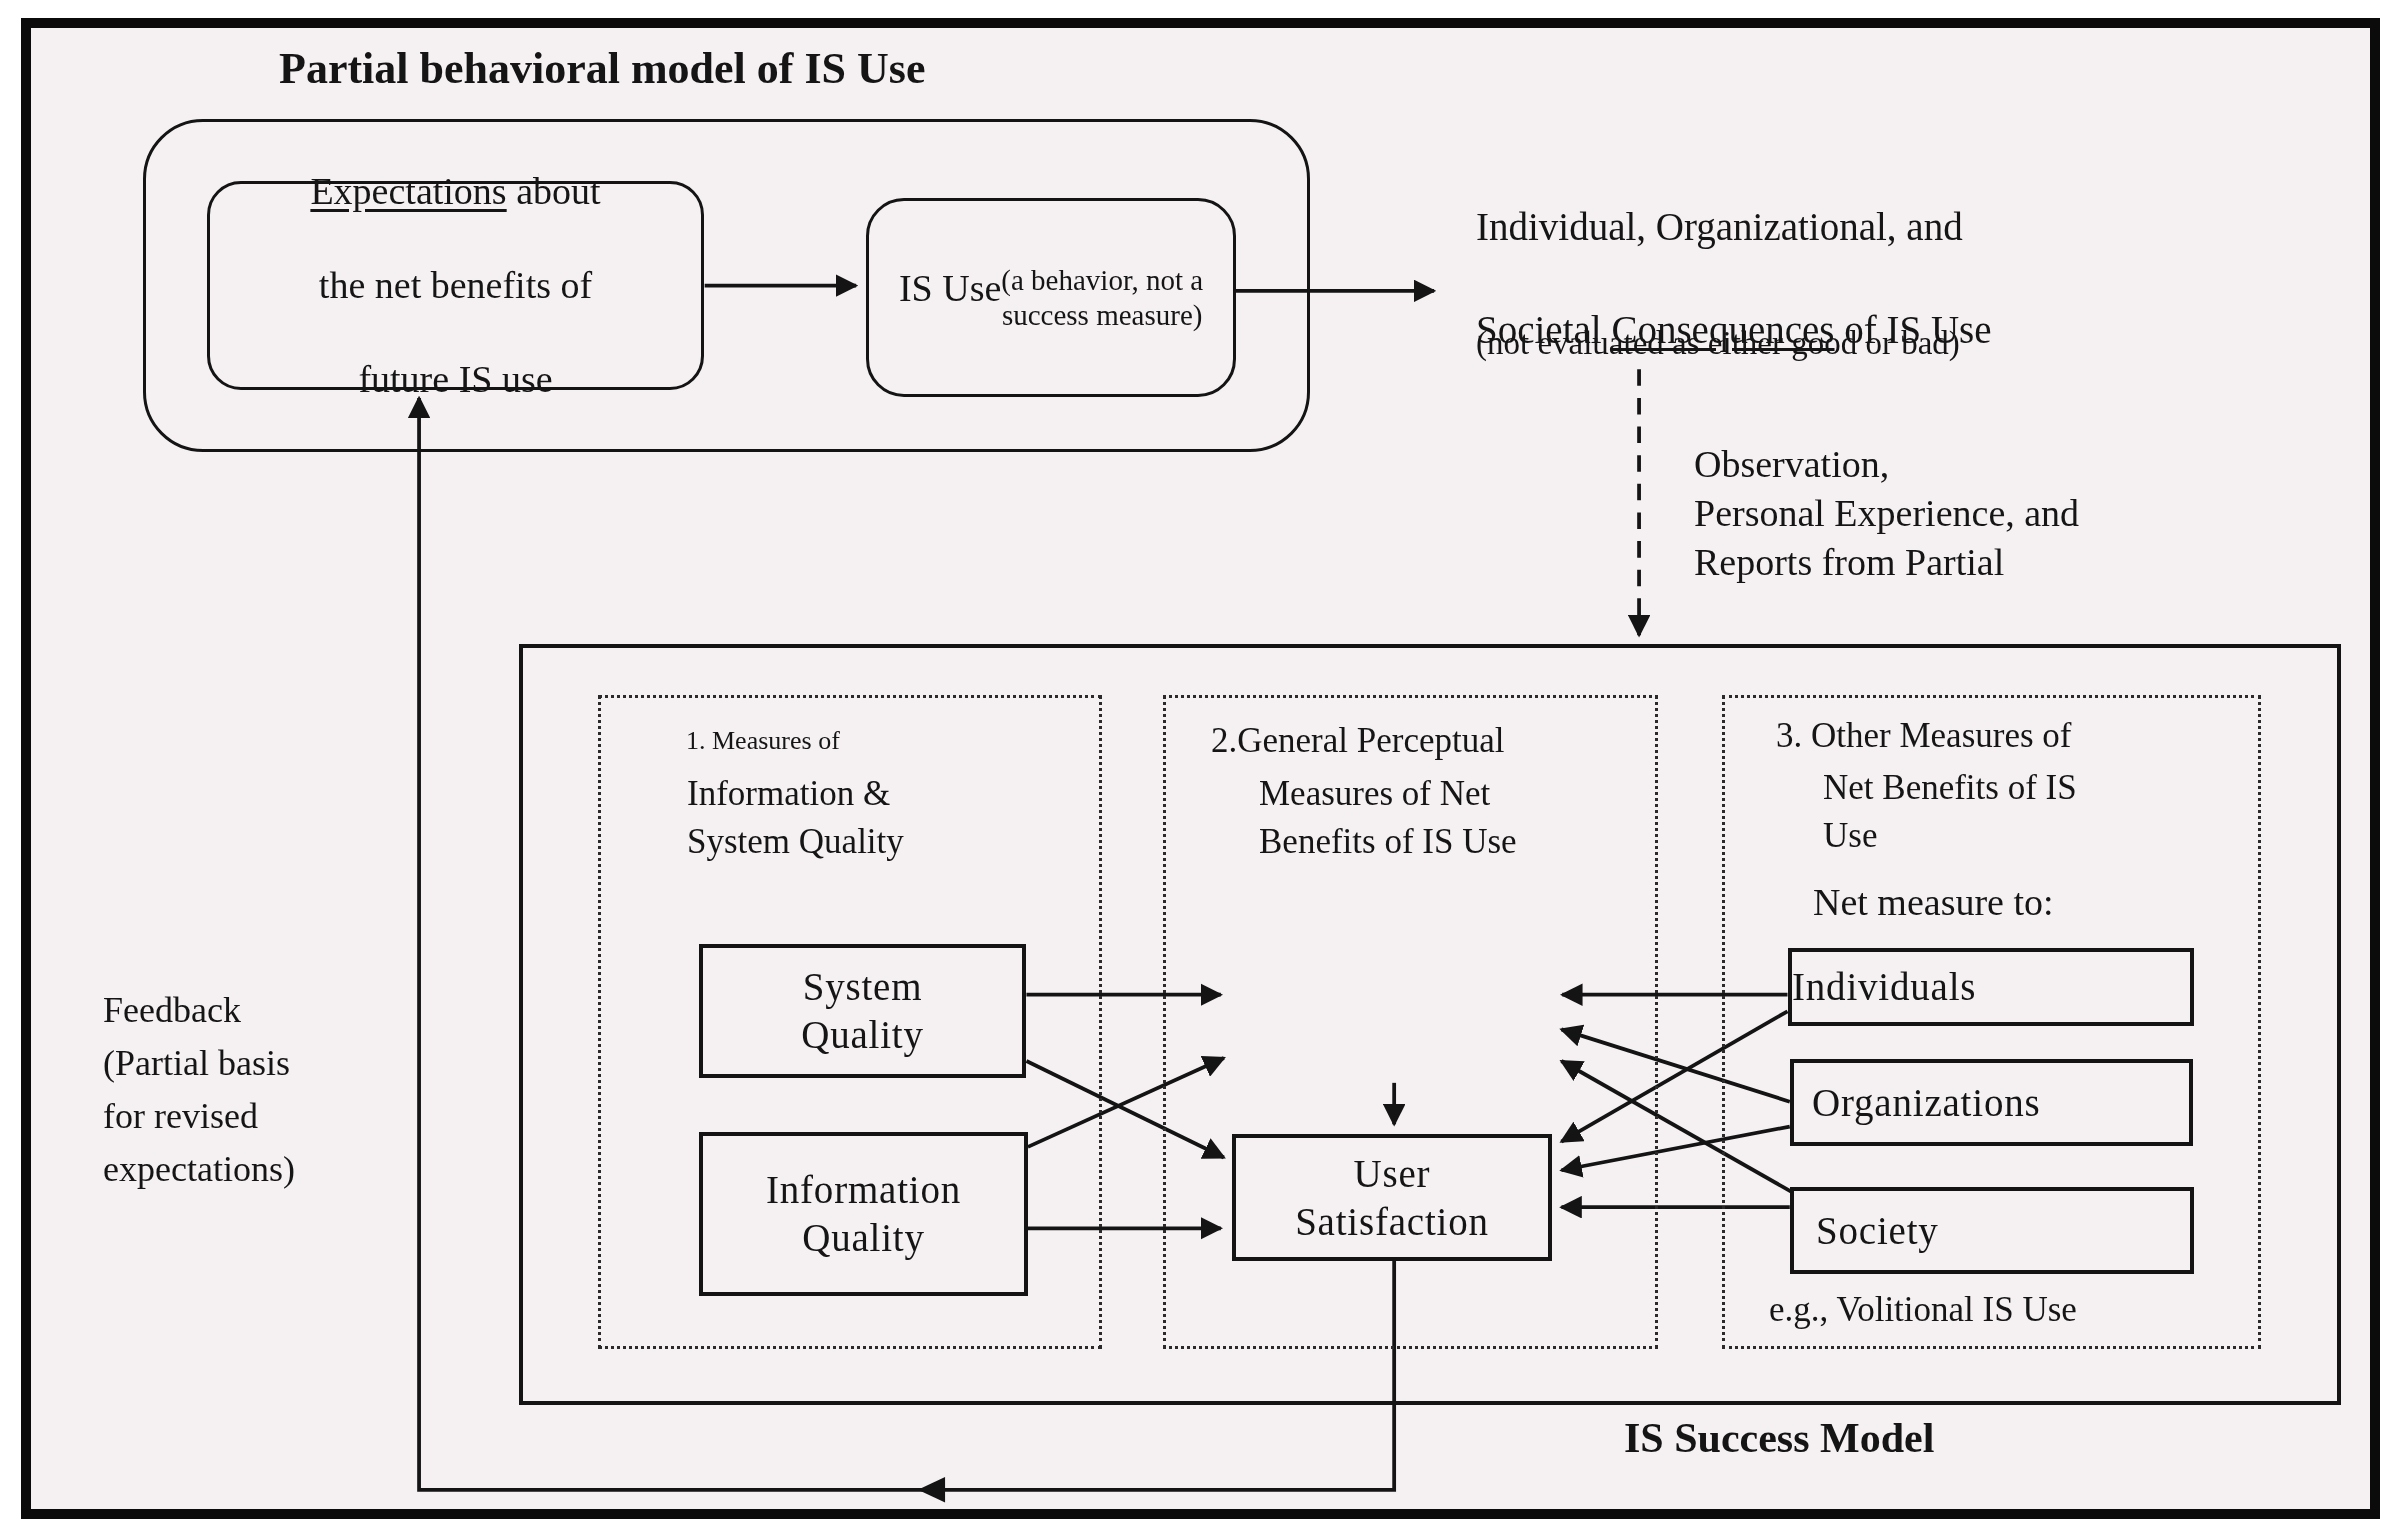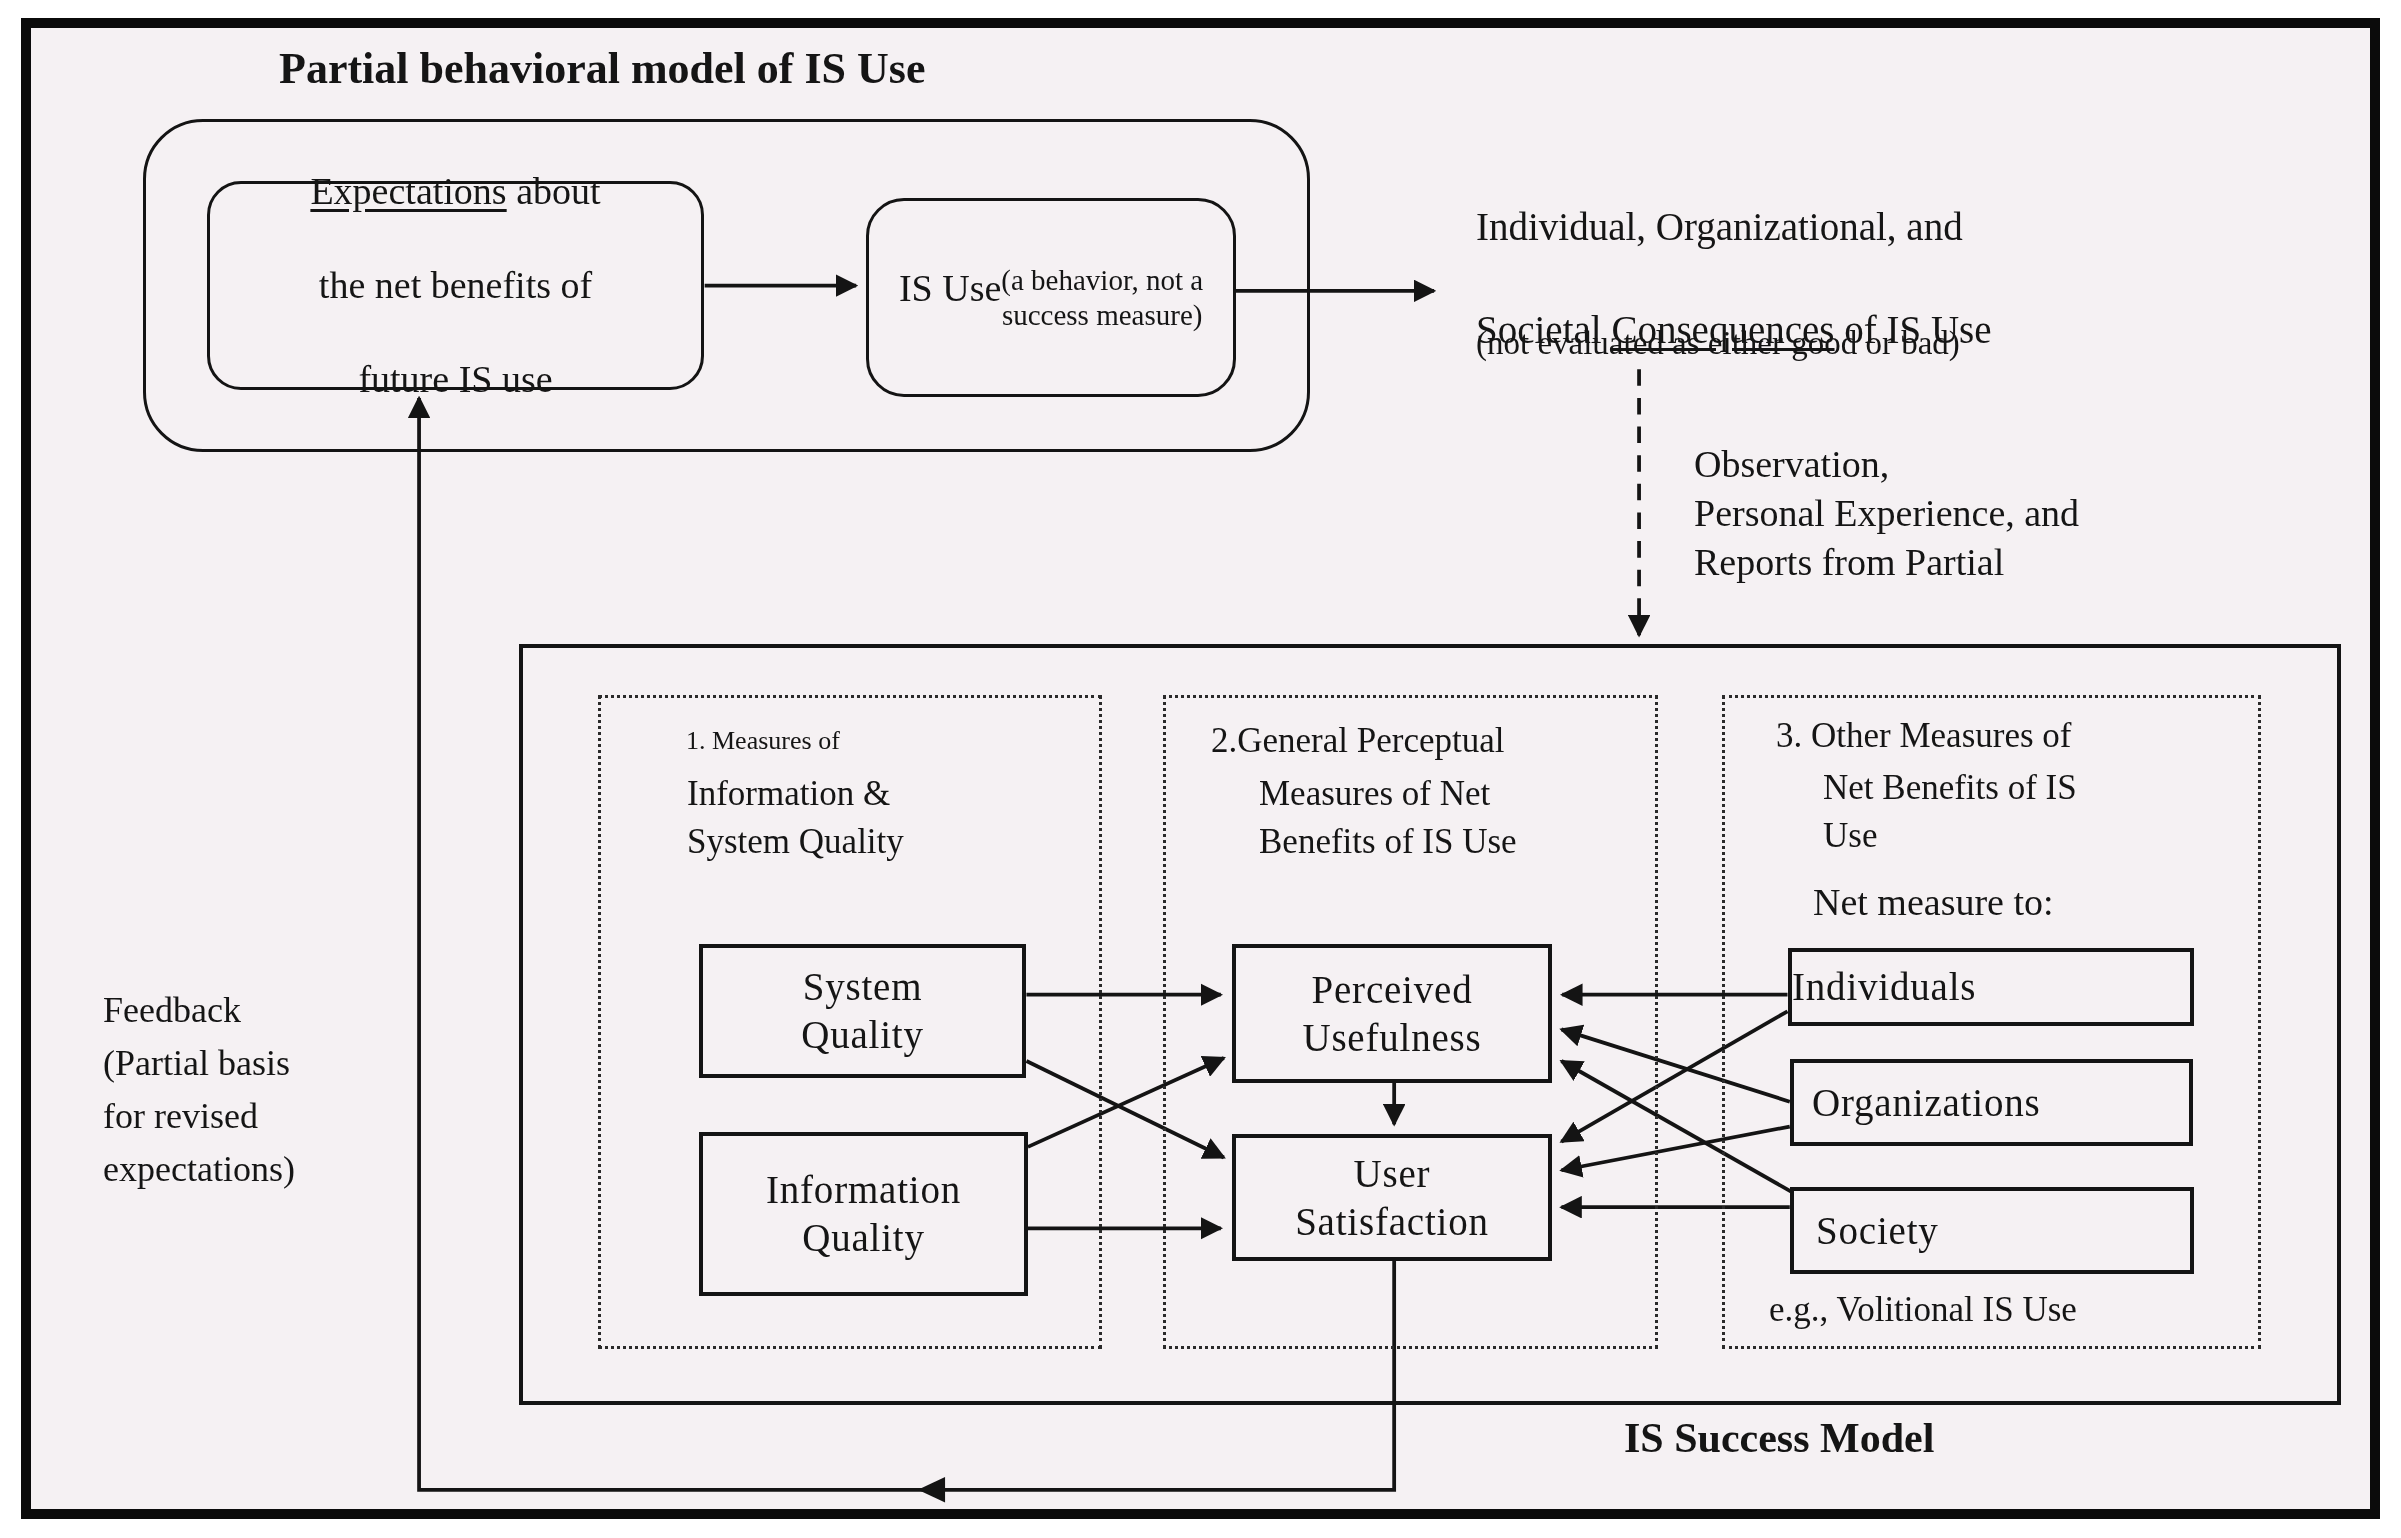--- a/index.html
+++ b/index.html
@@ -109,22 +109,20 @@
   <div class="txt" style="left:1776px;top:716px;font-size:35px;line-height:39px;">3. Other Measures of</div>
   <div class="txt" style="left:1823px;top:764px;font-size:35px;line-height:48px;">Net Benefits of IS
 Use</div>
 
   <div class="txt" style="left:1813px;top:881px;font-size:38px;line-height:42px;">Net measure to:</div>
 
   <div class="box inner-label" style="left:699px;top:944px;width:327px;height:134px;">System
 Quality</div>
   <div class="box inner-label" style="left:699px;top:1132px;width:329px;height:164px;">Information
 Quality</div>
-  <div class="box inner-label" style="left:1232px;top:944px;width:320px;height:139px;">Perceived
-Usefulness</div>
   <div class="box inner-label" style="left:1232px;top:1134px;width:320px;height:127px;">User
 Satisfaction</div>
   <div class="box inner-label" style="left:1788px;top:948px;width:406px;height:78px;justify-content:flex-start;">Individuals</div>
   <div class="box inner-label" style="left:1790px;top:1059px;width:403px;height:87px;justify-content:flex-start;padding-left:18px;">Organizations</div>
   <div class="box inner-label" style="left:1790px;top:1187px;width:404px;height:87px;justify-content:flex-start;padding-left:22px;">Society</div>
 
   <div class="txt" style="left:1769px;top:1290px;font-size:35px;line-height:39px;">e.g., Volitional IS Use</div>
 
 </div>
 

